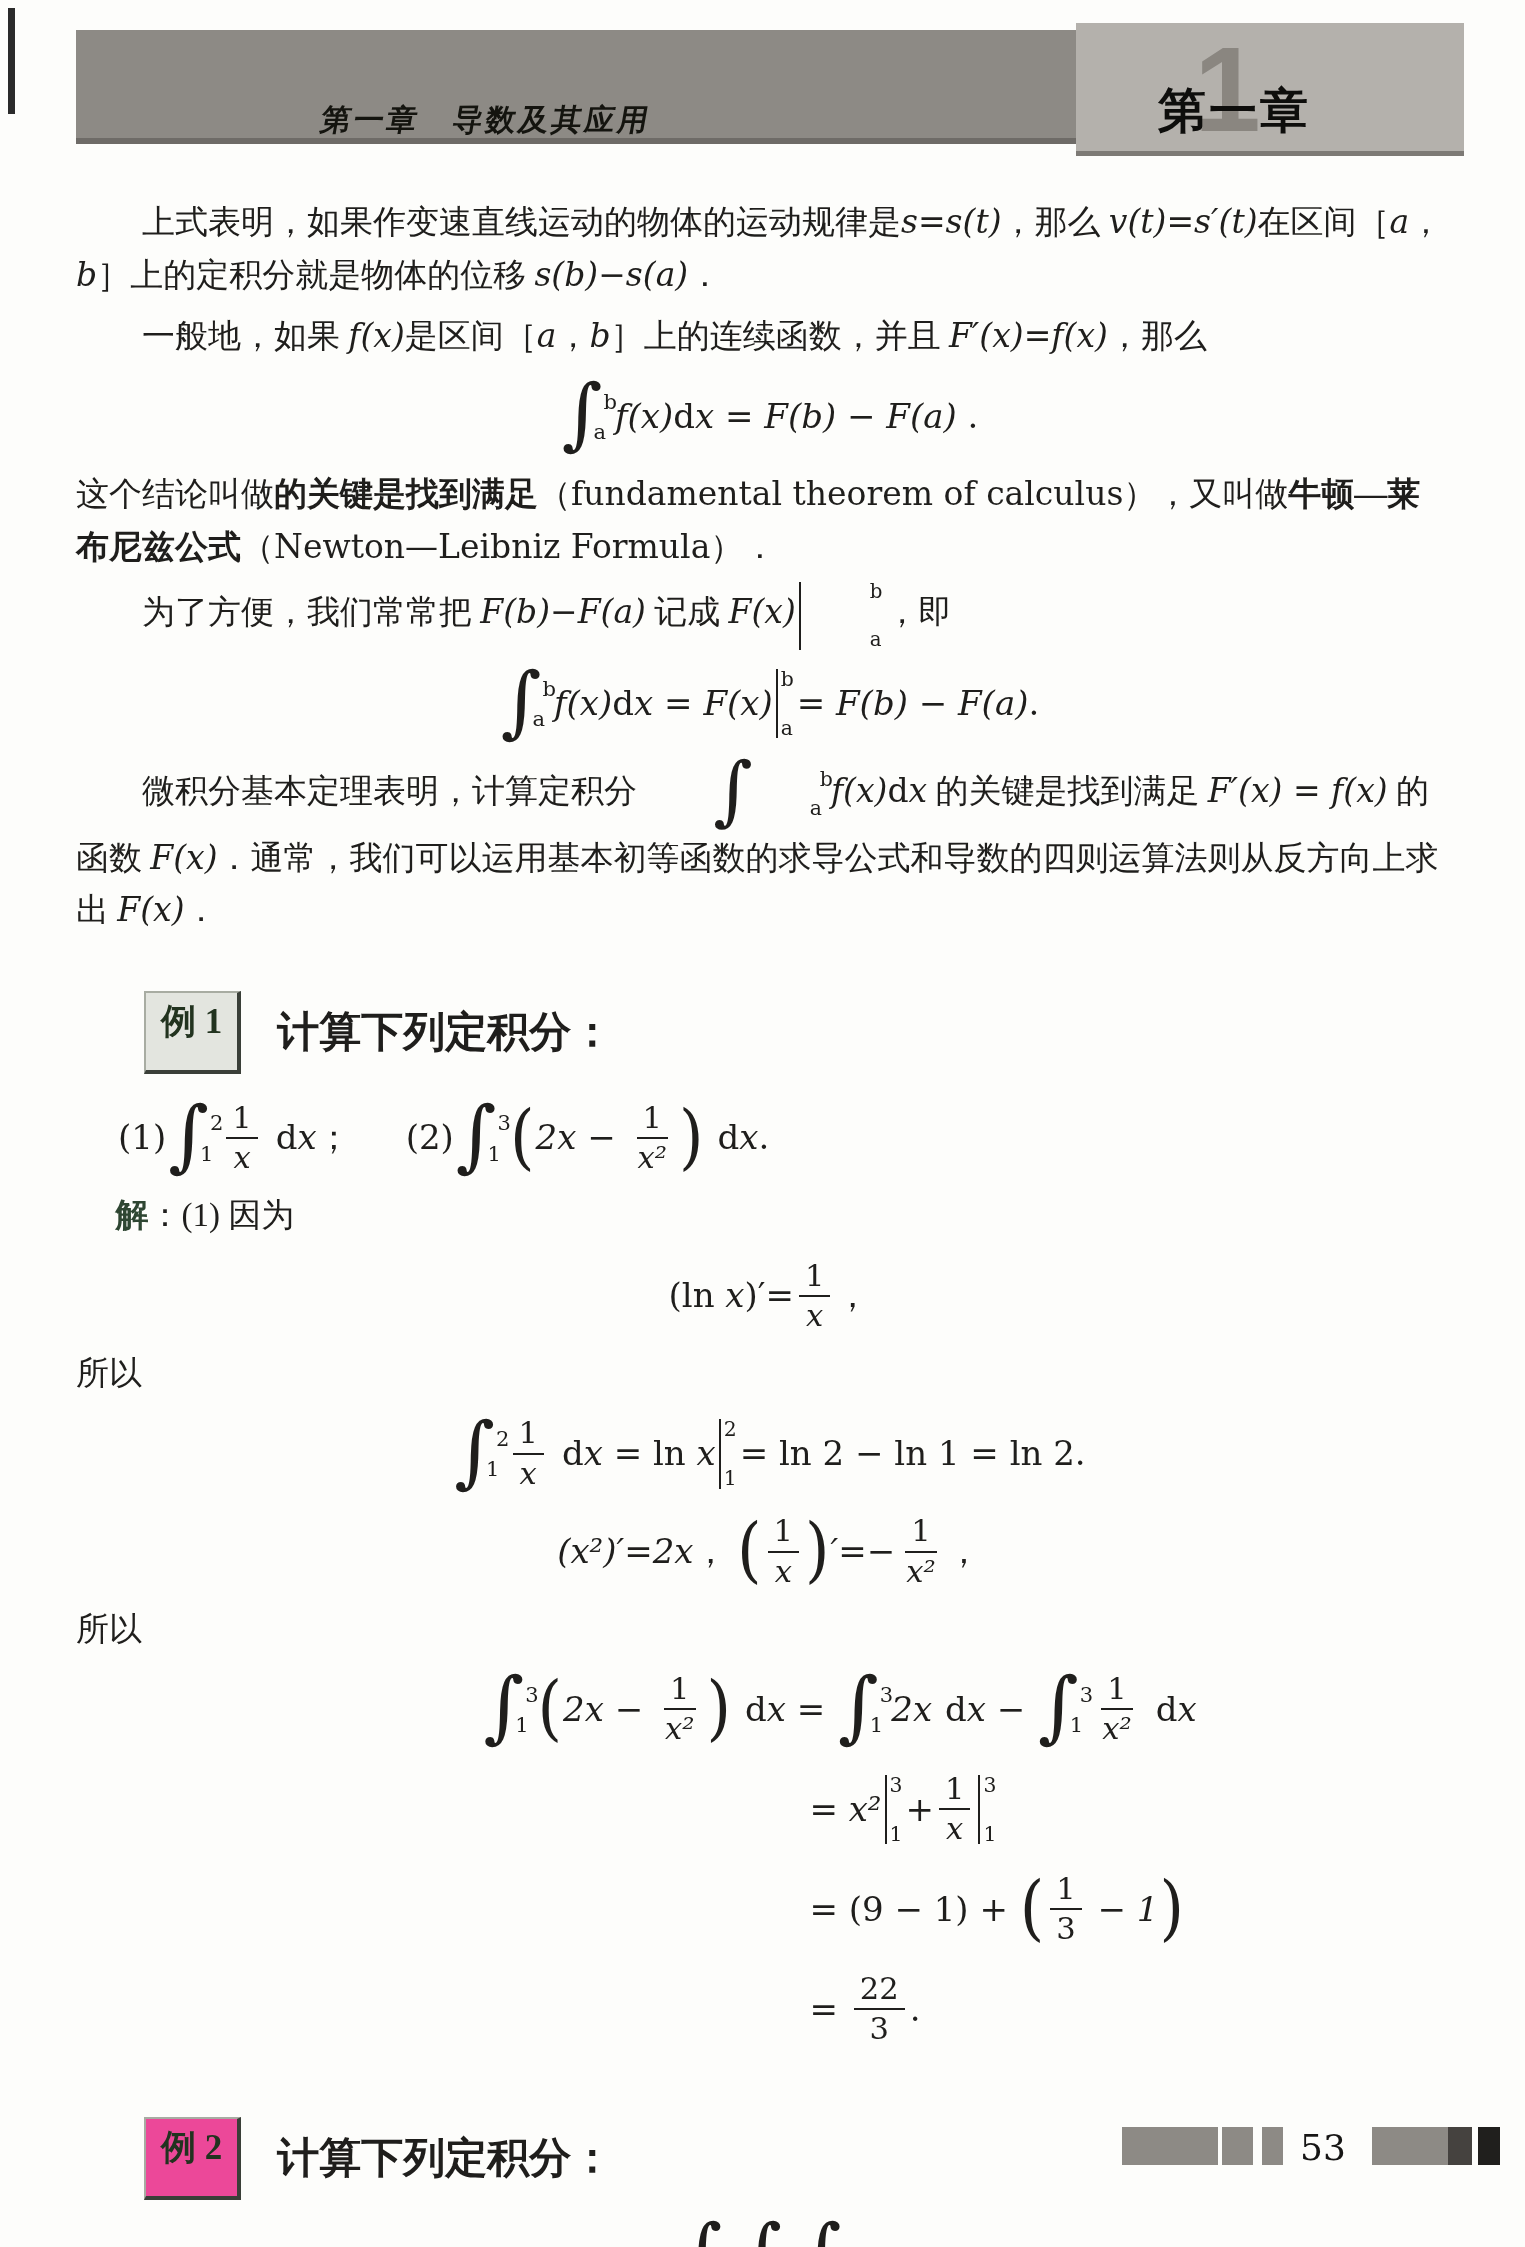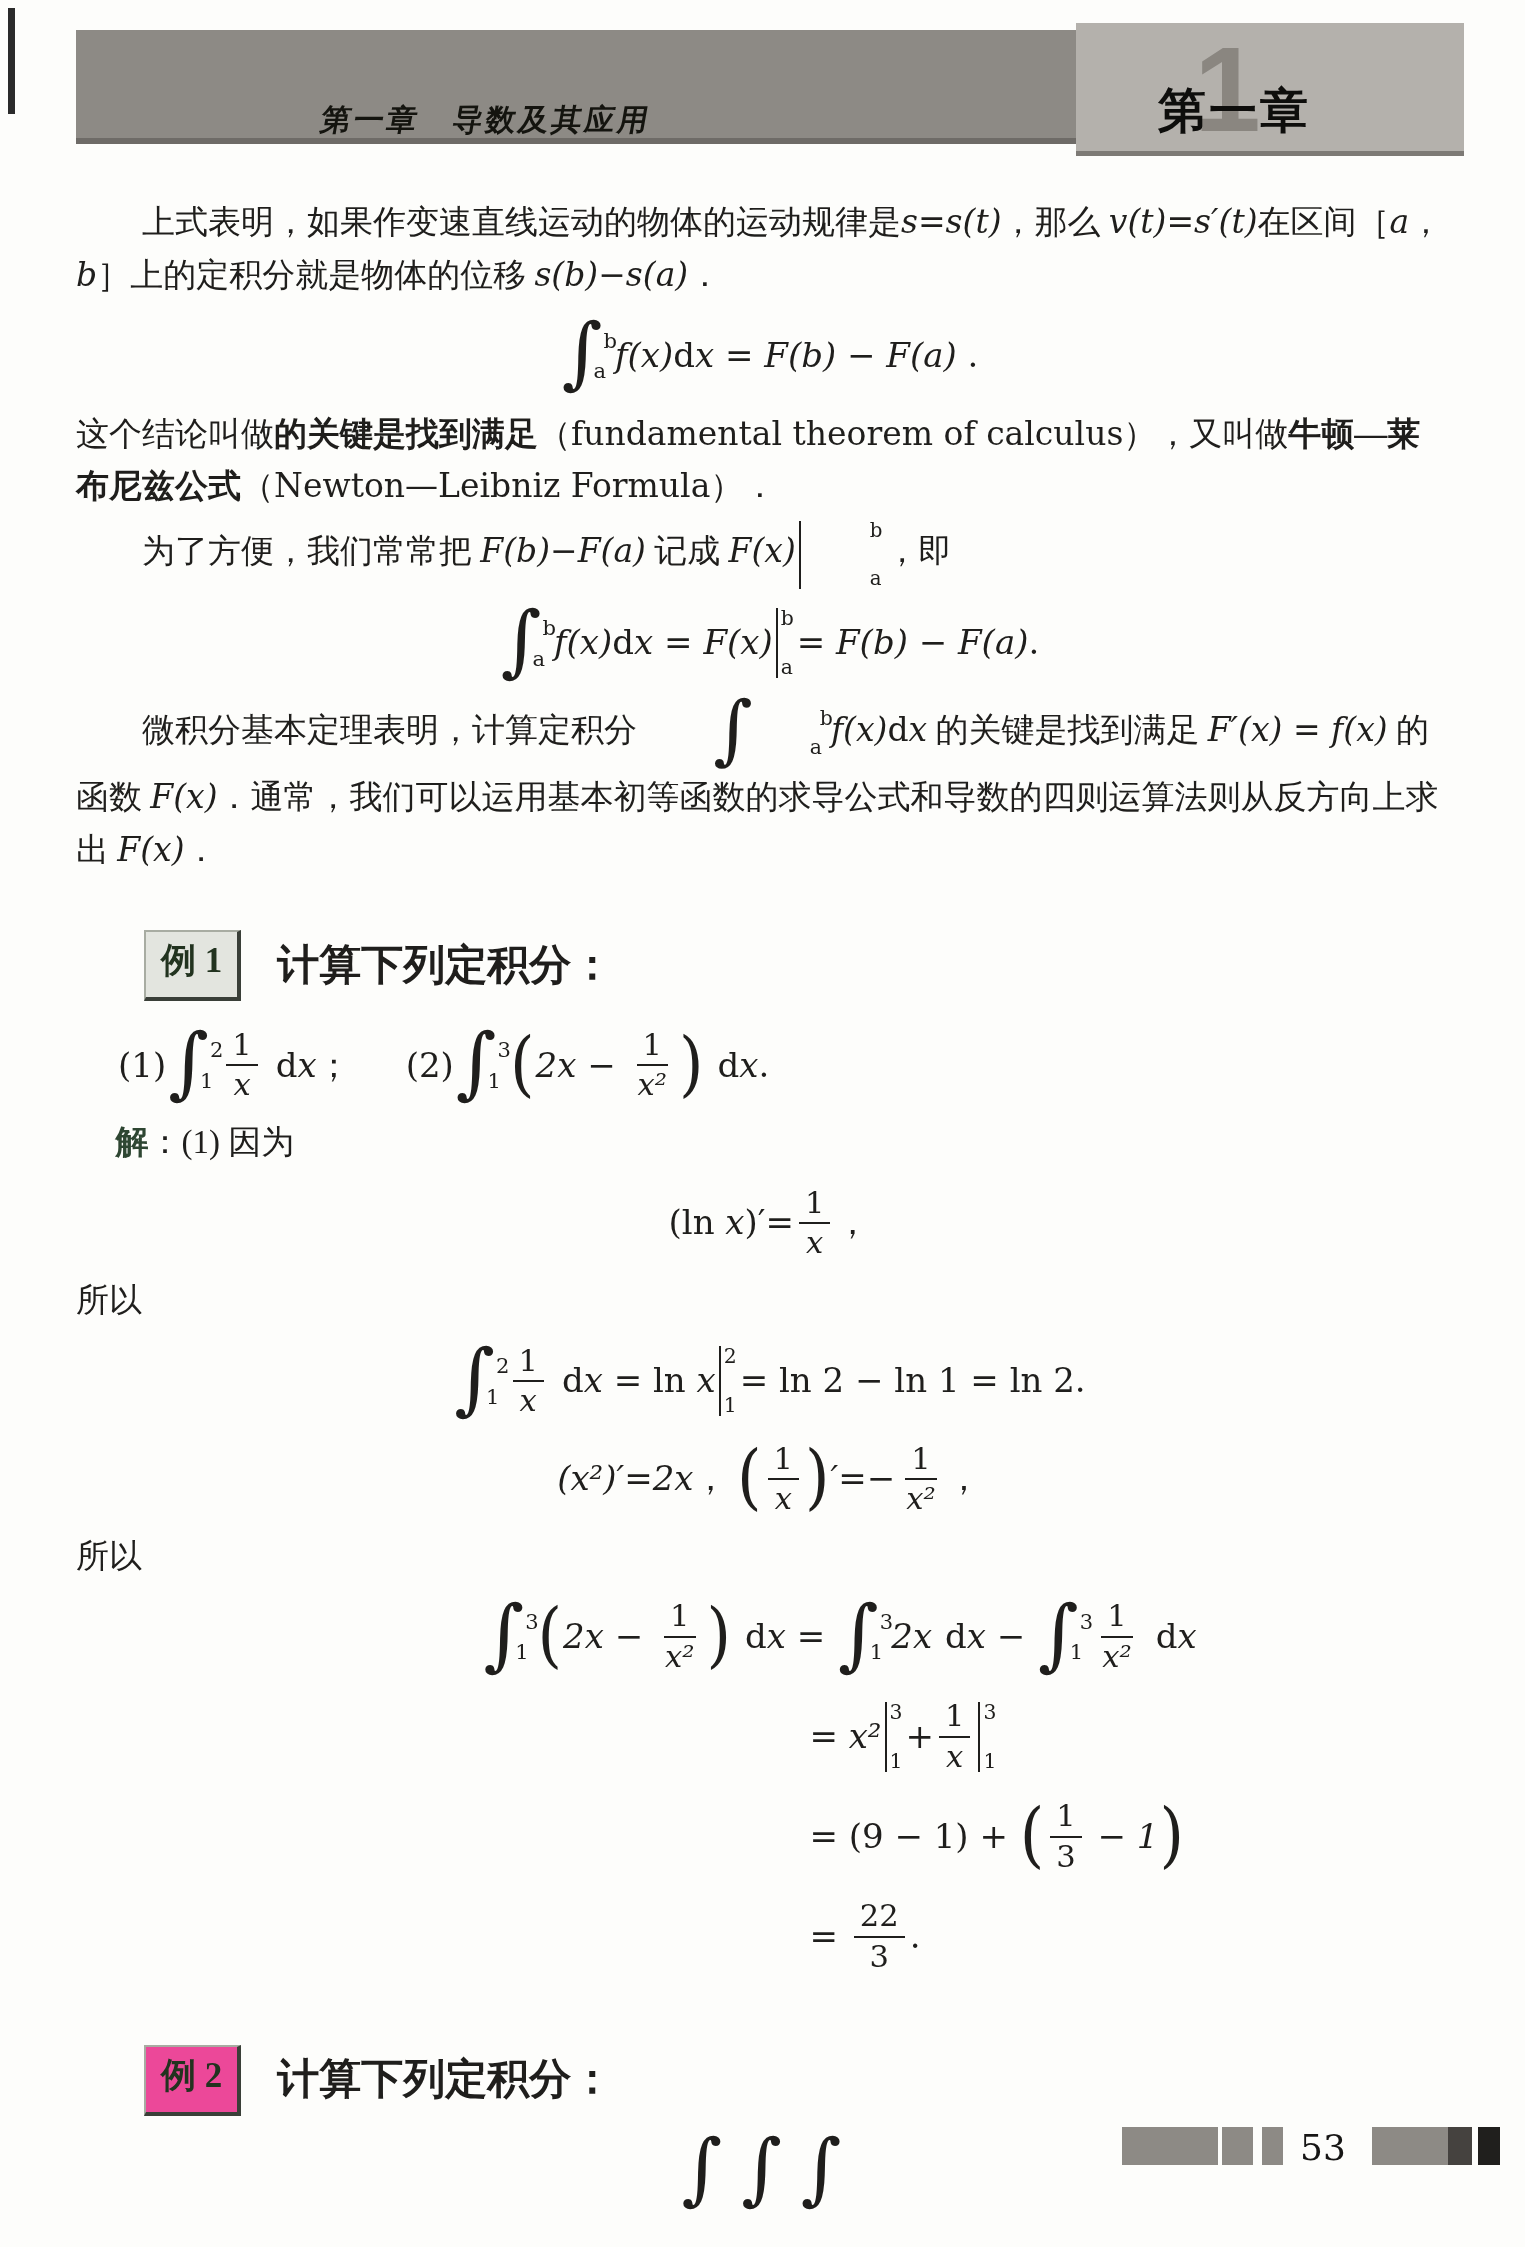--- a/index.html
+++ b/index.html
@@ -55,21 +55,21 @@
   .frac .fnum{padding:0 6px 1px 6px;border-bottom:2px solid #1f1e1c;}
   .frac .fden{padding:1px 6px 0 6px;}
   
   .ebar{display:inline-flex;align-items:stretch;height:2.05em;margin:0 3px;vertical-align:middle;}
   .ebar-line{border-left:2.5px solid #1f1e1c;}
   .ebar-sc{display:flex;flex-direction:column;justify-content:space-between;font-size:0.6em;line-height:1;padding-left:3px;font-family:"DejaVu Serif",serif;font-style:normal;}
   
   .bigp{display:inline-block;font-family:"DejaVu Serif",serif;font-style:normal;font-size:1.85em;line-height:1;transform:scaleY(1.12);margin:0 1px;}
   
   .example{display:flex;align-items:center;gap:36px;margin:54px 0 10px 68px;}
-  .badge{display:inline-block;font-size:35px;font-weight:bold;color:#22331f;padding:2px 15px 8px 15px;border-style:solid;border-width:2px 4px 4px 2px;border-color:#a8aca2 #3a3f38 #3a3f38 #a8aca2;}
+  .badge{display:inline-block;font-size:35px;font-weight:bold;color:#22331f;padding:2px 15px 20px 15px;border-style:solid;border-width:2px 4px 4px 2px;border-color:#a8aca2 #3a3f38 #3a3f38 #a8aca2;}
   .extitle{font-size:42px;font-weight:bold;}
   
   .footer{position:absolute;left:0;top:2127px;width:1525px;height:40px;}
   .fb{position:absolute;top:0;height:38px;}
   .fb1{left:1122px;width:96px;}
   .fb2{left:1222px;width:31px;}
   .fb3{left:1262px;width:21px;}
   .fb4{left:1372px;width:76px;}
   .fb5{left:1448px;width:24px;}
   .fb6{left:1478px;width:22px;}
@@ -84,20 +84,21 @@
   <div class="band-dark">
     <div class="running-title">第一章　导数及其应用</div>
   </div>
   <div class="band-light">
     <div class="chapter-numeral">1</div>
     <div class="chapter-label">第一章</div>
   </div>
 
   <div class="content" id="content">
       <div class="para ind2"><span class="tk-c">上式表明，如果作变速直线运动的物体的运动规律是</span><span class="tk-m">s=s(t)</span><span class="tk-c">，那么 </span><span class="tk-m">v(t)=s′(t)</span><span class="tk-c">在区间［</span><span class="tk-m">a</span><span class="tk-c">，</span><span class="tk-m">b</span><span class="tk-c">］上的定积分就是物体的位移 </span><span class="tk-m">s(b)−s(a)</span><span class="tk-c">．</span></div>
+      <div class="para ind2"><span class="tk-c">一般地，如果 </span><span class="tk-m">f(x)</span><span class="tk-c">是区间［</span><span class="tk-m">a</span><span class="tk-c">，</span><span class="tk-m">b</span><span class="tk-c">］上的连续函数，并且 </span><span class="tk-m">F′(x)=f(x)</span><span class="tk-c">，那么</span></div>
       <div class="formula">
         <span class="frow"><span class="int"><span class="int-sym">∫</span><span class="int-sc"><span class="int-up">b</span><span class="int-lo">a</span></span></span><span class="tk-m">f(x)</span><span class="tk-r">d</span><span class="tk-m">x</span><span class="tk-r"> = </span><span class="tk-m">F(b) − F(a)</span><span class="tk-r"> .</span></span>
       </div>
       <div class="para"><span class="tk-c">这个结论叫做</span><span class="tk-b">的关键是找到满足</span><span class="tk-c">（</span><span class="tk-r">fundamental theorem of calculus</span><span class="tk-c">），又叫做</span><span class="tk-b">牛顿—莱布尼兹公式</span><span class="tk-c">（</span><span class="tk-r">Newton—Leibniz Formula</span><span class="tk-c">）．</span></div>
       <div class="para ind2"><span class="tk-c">为了方便，我们常常把 </span><span class="tk-m">F(b)−F(a)</span><span class="tk-c"> 记成 </span><span class="tk-m">F(x)</span><span class="ebar">
           <span class="ebar-line"></span>
           <span class="ebar-sc">
             <span>b</span>
             <span>a</span>
           </span>

